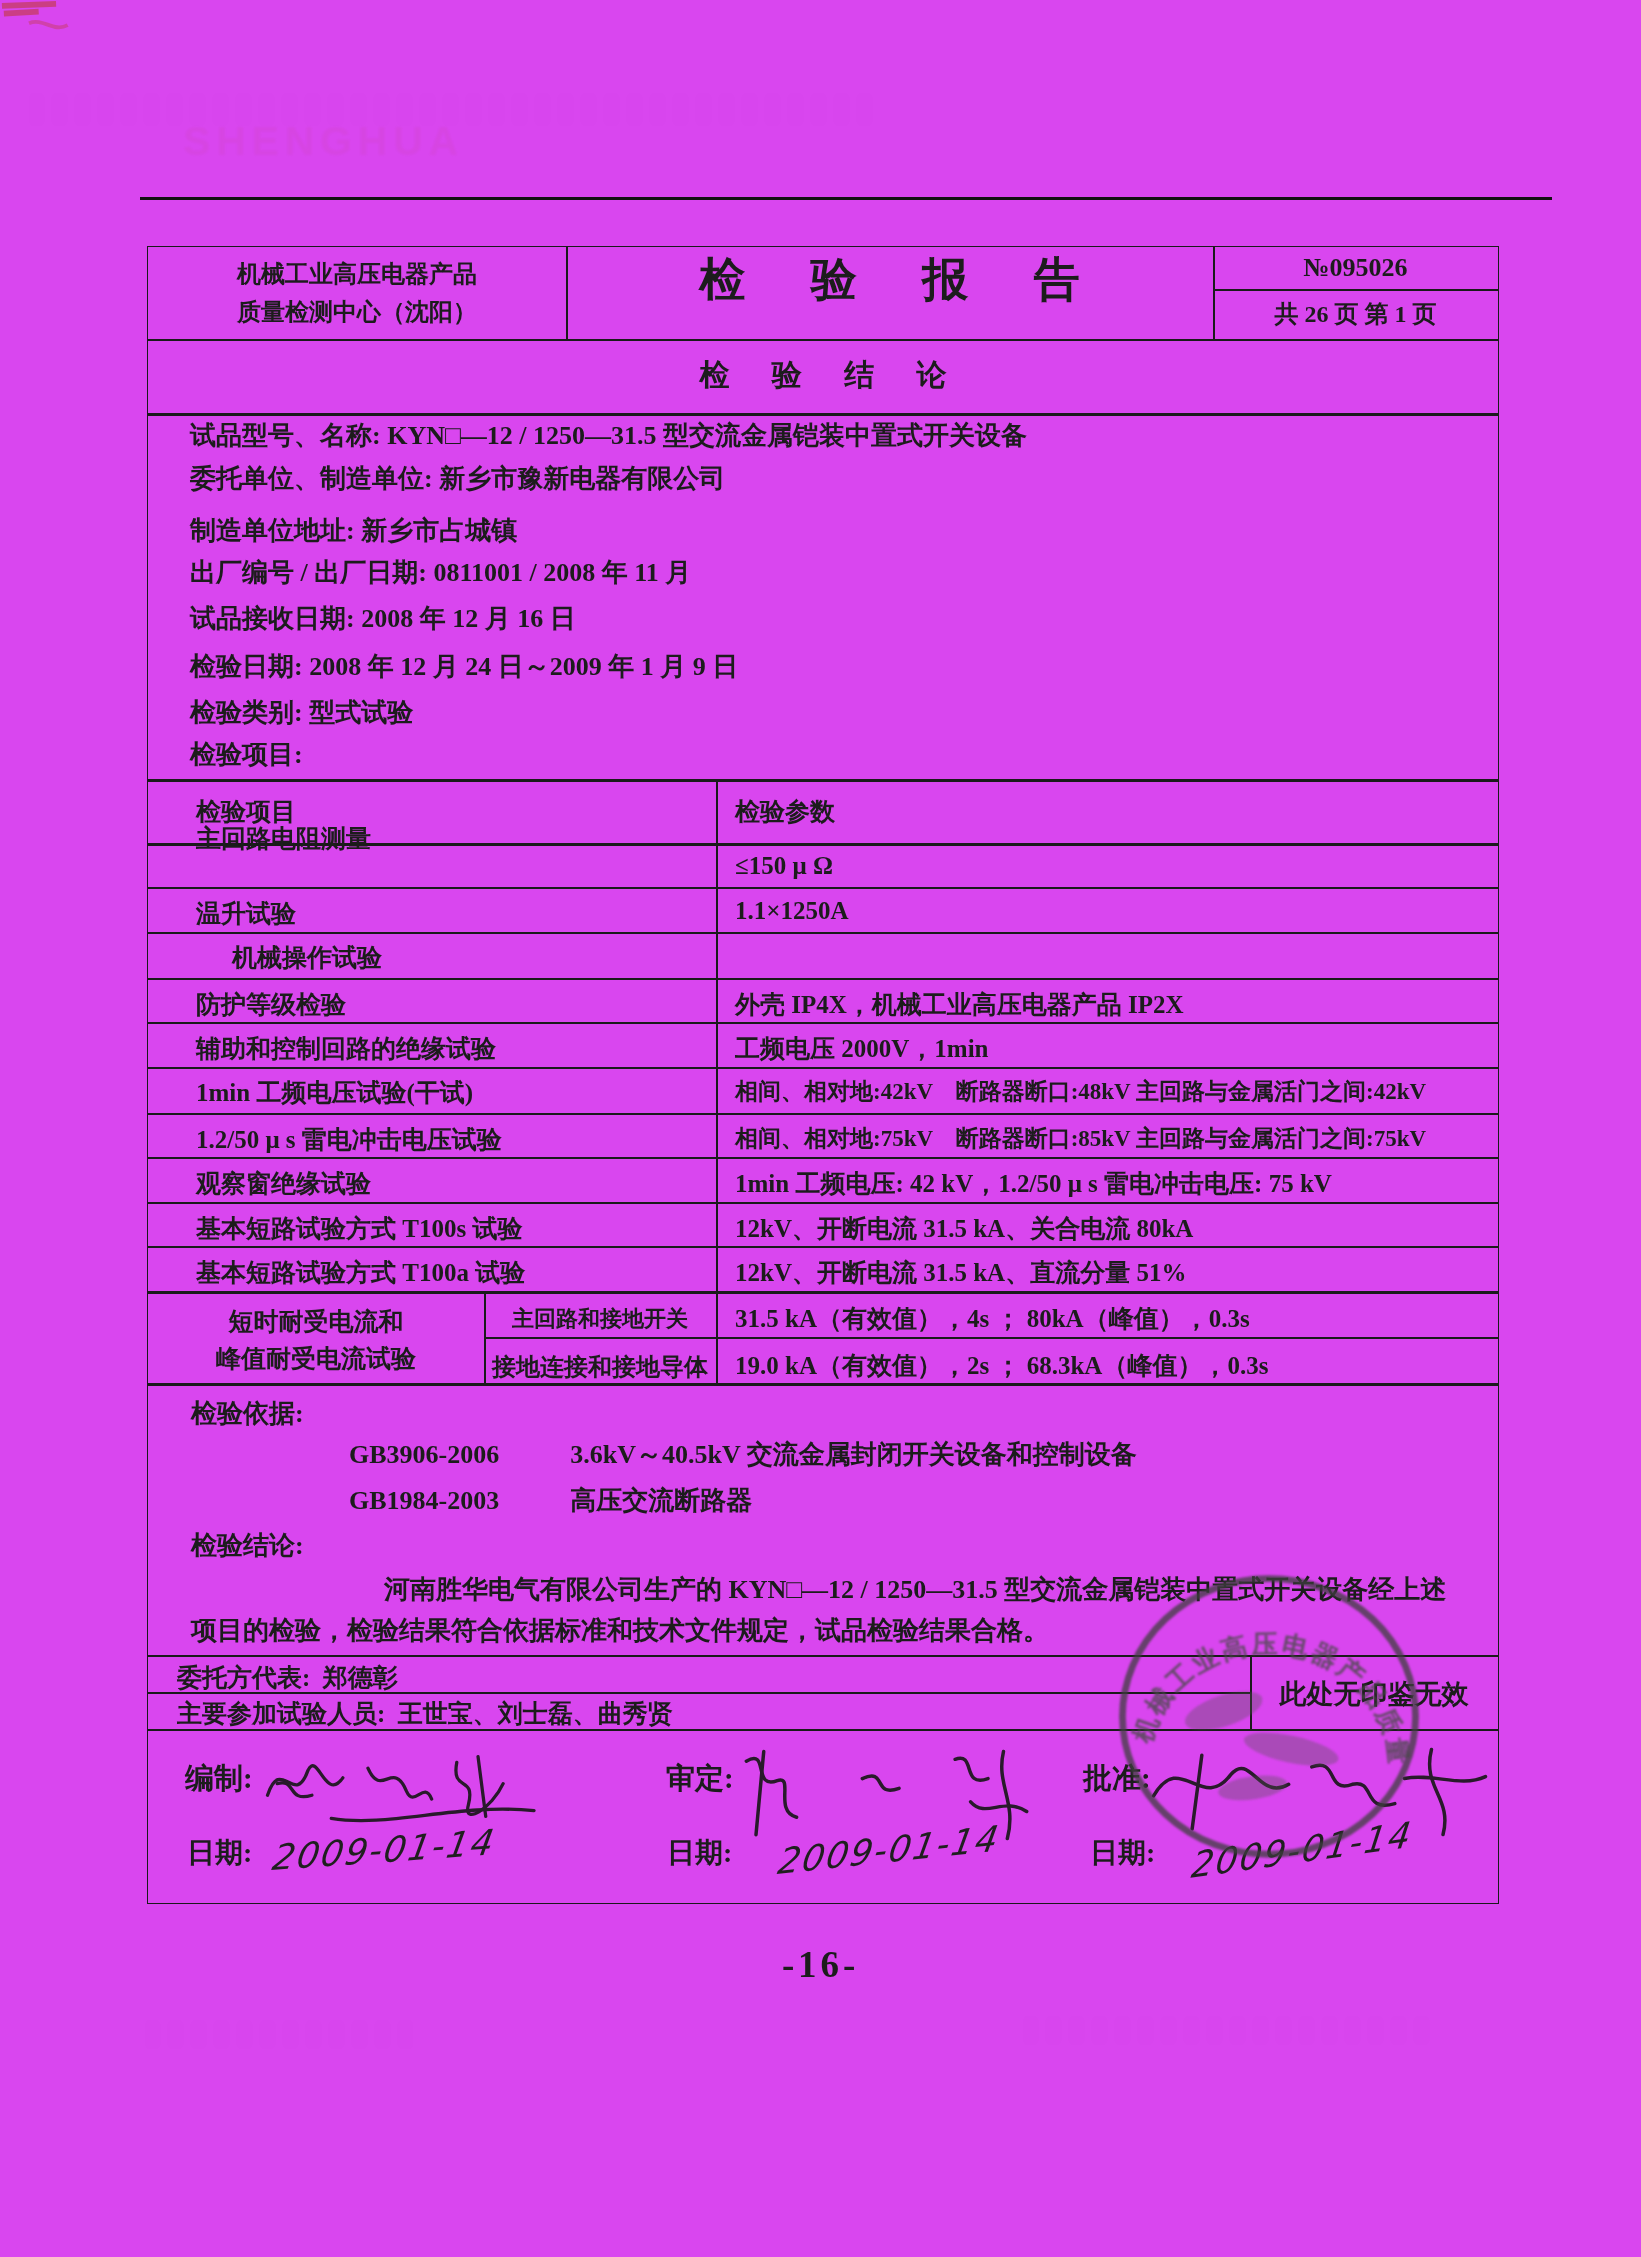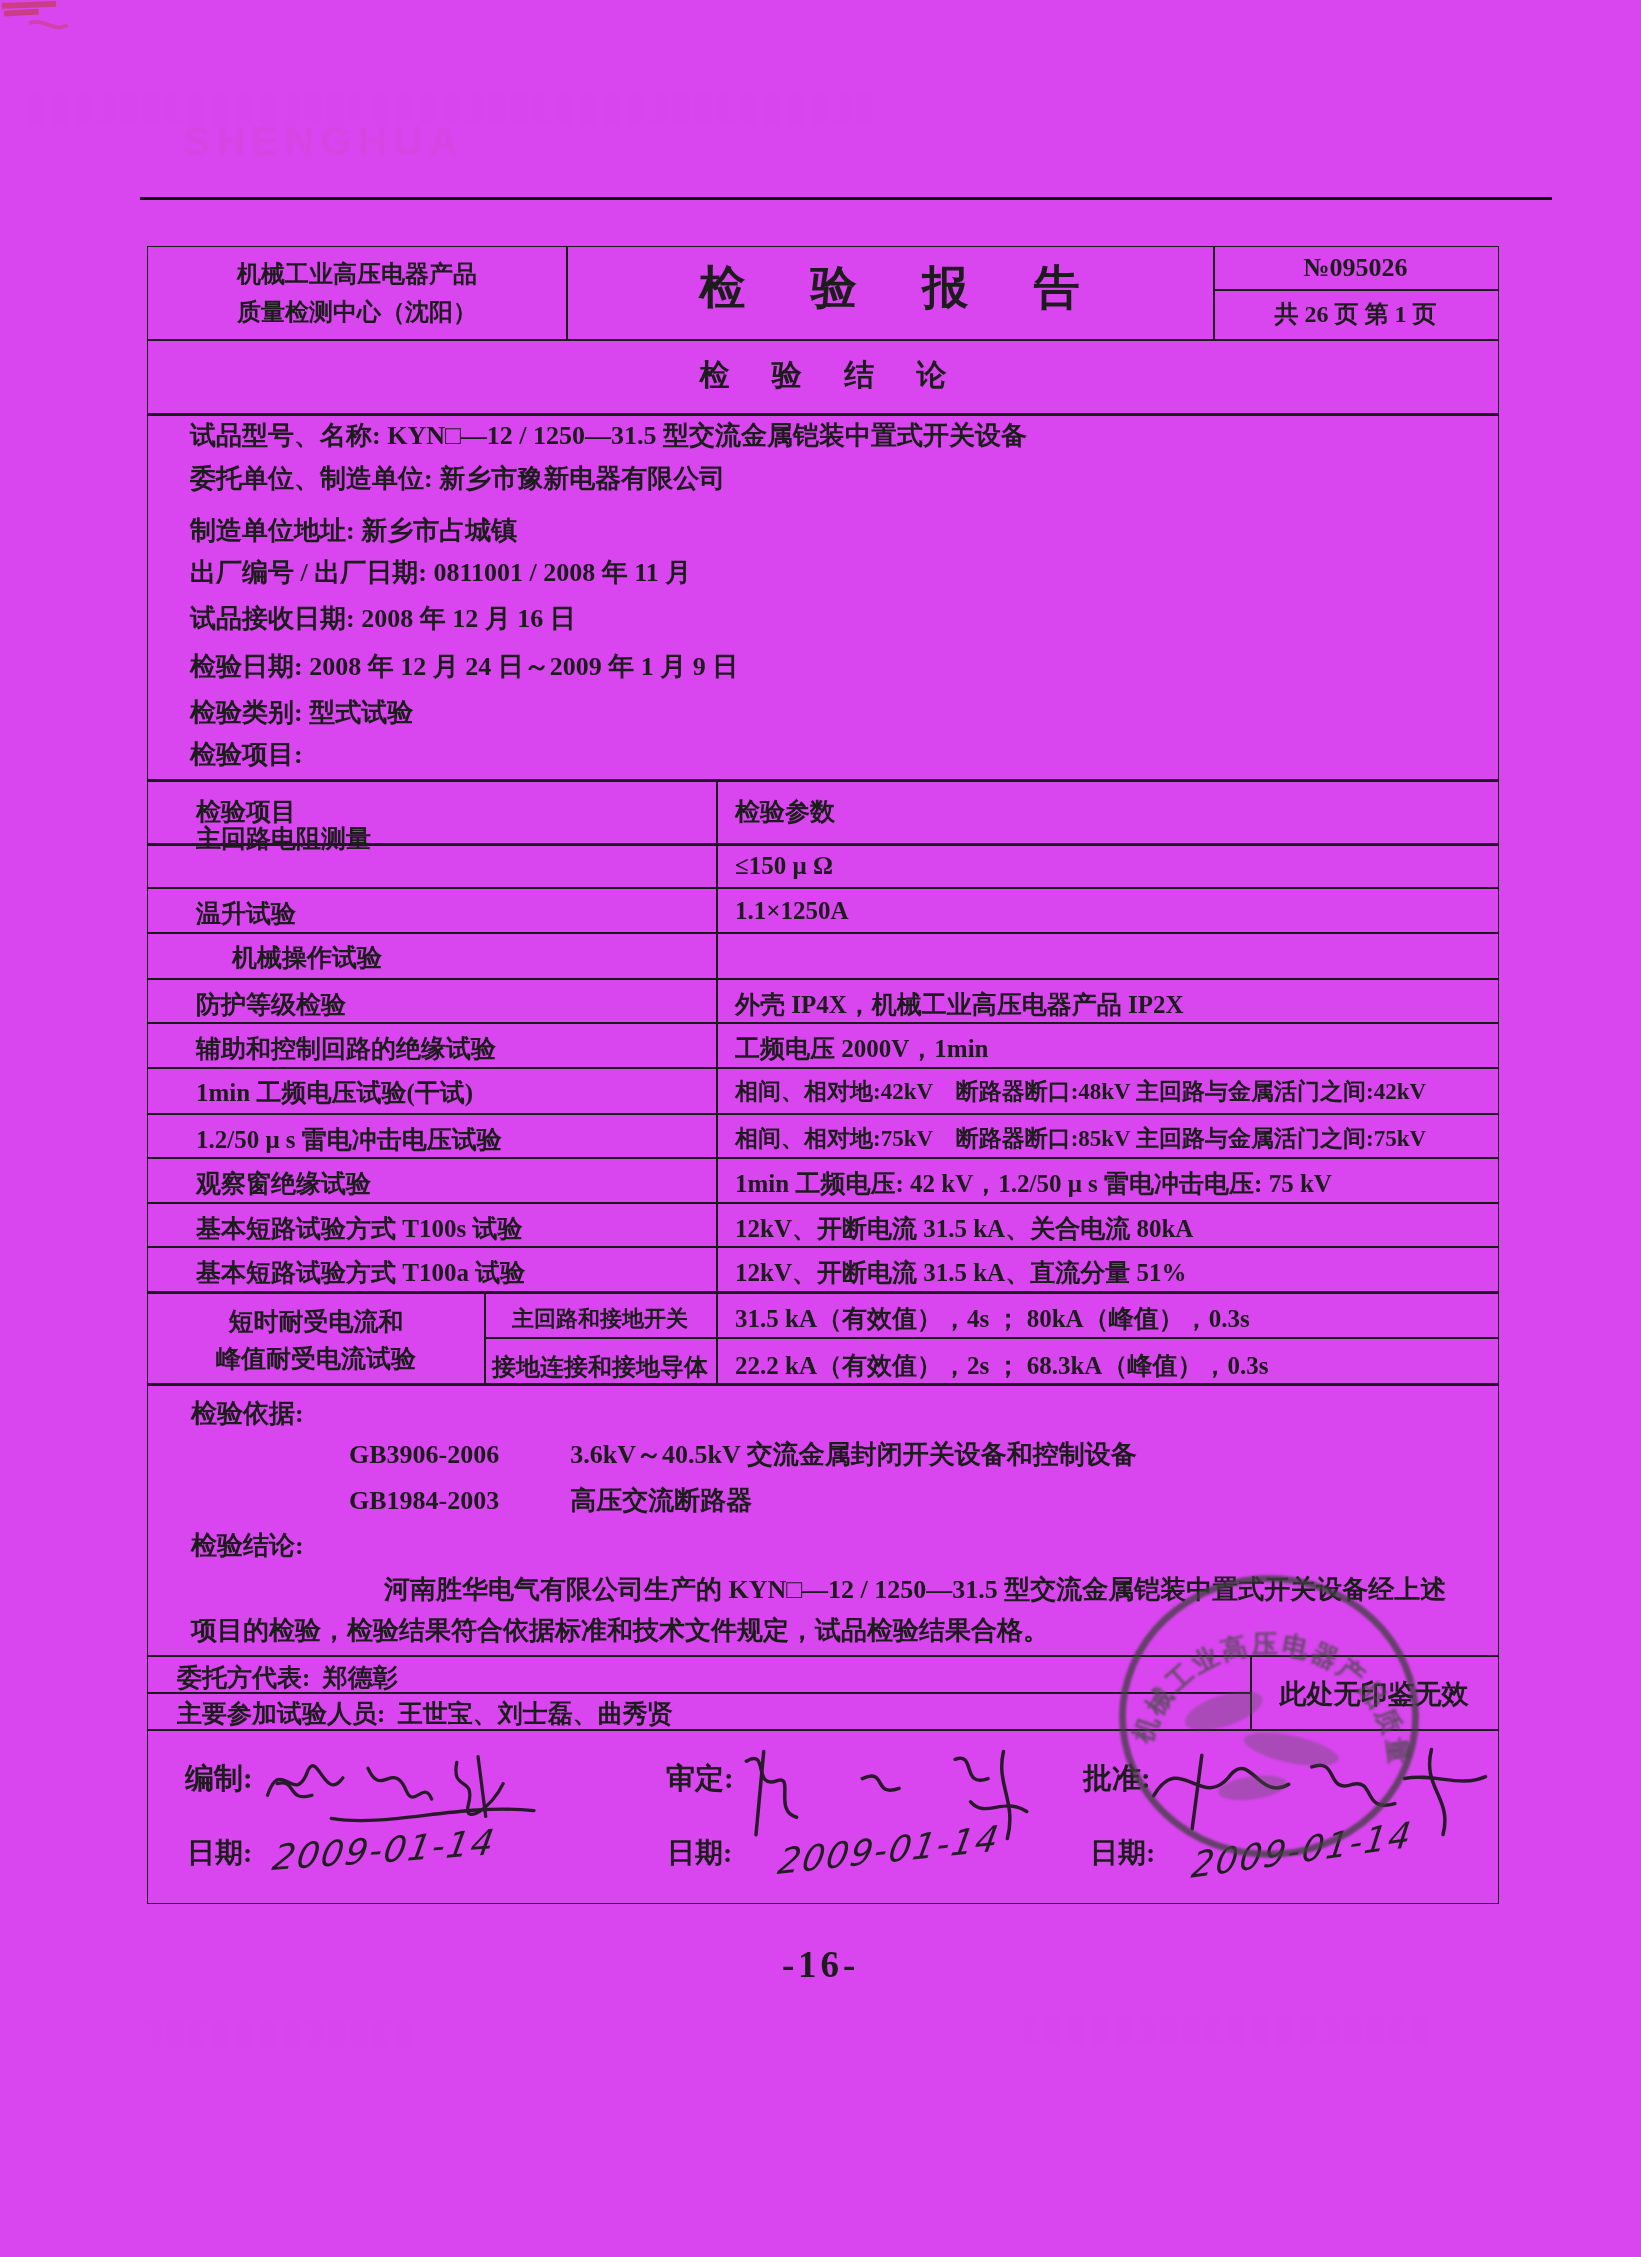--- a/index.html
+++ b/index.html
@@ -36,21 +36,21 @@
 
   <div class="doc">
 
     <div class="hline" style="left:0;top:92px;width:1350px;"></div>
     <div class="vline" style="left:418px;top:0;height:92px;"></div>
     <div class="vline" style="left:1065px;top:0;height:92px;"></div>
     <div class="abs" style="left:0;top:7.7px;width:418px;text-align:center;font-size:24px;font-weight:700;line-height:38px;">
       <div>机械工业高压电器产品</div>
       <div>质量检测中心（沈阳）</div>
     </div>
-    <div class="abs" style="left:418px;top:10px;width:647px;text-align:center;font-size:46px;font-weight:700;letter-spacing:27px;text-indent:27px;">检 验 报 告</div>
+    <div class="abs" style="left:418px;top:2px;width:647px;text-align:center;font-size:46px;font-weight:700;letter-spacing:27px;text-indent:27px;">检 验 报 告</div>
     <div class="hline" style="left:1065px;top:42px;width:285px;"></div>
     <div class="abs" style="left:1065px;top:5.8px;width:285px;text-align:center;font-size:26px;font-weight:600;">№095026</div>
     <div class="abs" style="left:1065px;top:51px;width:285px;text-align:center;font-size:24px;font-weight:600;">共 26 页  第 1 页</div>
 
     <div class="abs" style="left:0;top:108px;width:1350px;text-align:center;font-size:30px;font-weight:700;letter-spacing:17.4px;text-indent:17.4px;">检 验 结 论</div>
     <div class="hline" style="left:0;top:166px;width:1350px;height:2.9px;"></div>
 
     <div class="info-line" style="top:171px;">
       <span>试品型号、名称:</span>&nbsp;<span>KYN□—12 / 1250—31.5 型交流金属铠装中置式开关设备</span></div>
     <div class="info-line" style="top:214px;">
@@ -107,21 +107,21 @@
 
     <div class="vline" style="left:336px;top:1044px;height:93px;"></div>
     <div class="abs cell-text" style="left:0;top:1056px;width:336px;text-align:center;font-size:25px;line-height:37px;">
       <div>短时耐受电流和</div>
       <div>峰值耐受电流试验</div>
     </div>
     <div class="abs cell-text" style="left:340px;top:1057px;width:224px;text-align:center;font-size:22px;">主回路和接地开关</div>
     <div class="tbl-param" style="top:1055px;">31.5 kA（有效值），4s ； 80kA（峰值），0.3s</div>
     <div class="row-line" style="left:336px;top:1090px;width:1014px;"></div>
     <div class="abs cell-text" style="left:340px;top:1104px;width:224px;text-align:center;font-size:24px;">接地连接和接地导体</div>
-    <div class="tbl-param" style="top:1102px;">22.2 kA（有效值），2s ； 68.3kA（峰值），0.3s</div>
+    <div class="tbl-param" style="top:1102px;">19.0 kA（有效值），2s ； 68.3kA（峰值），0.3s</div>
     <div class="row-line" style="top:1136px;height:2.9px;"></div>
 
     <div class="abs cell-text" style="left:43px;top:1149px;font-size:26px;">检验依据:</div>
     <div class="abs cell-text" style="left:201px;top:1190px;font-size:26px;">
       <span>GB3906-2006</span>
       <span style="display:inline-block;width:58px;"></span>
       <span>3.6kV～40.5kV 交流金属封闭开关设备和控制设备</span>
     </div>
     <div class="abs cell-text" style="left:201px;top:1236px;font-size:26px;">
       <span>GB1984-2003</span>

